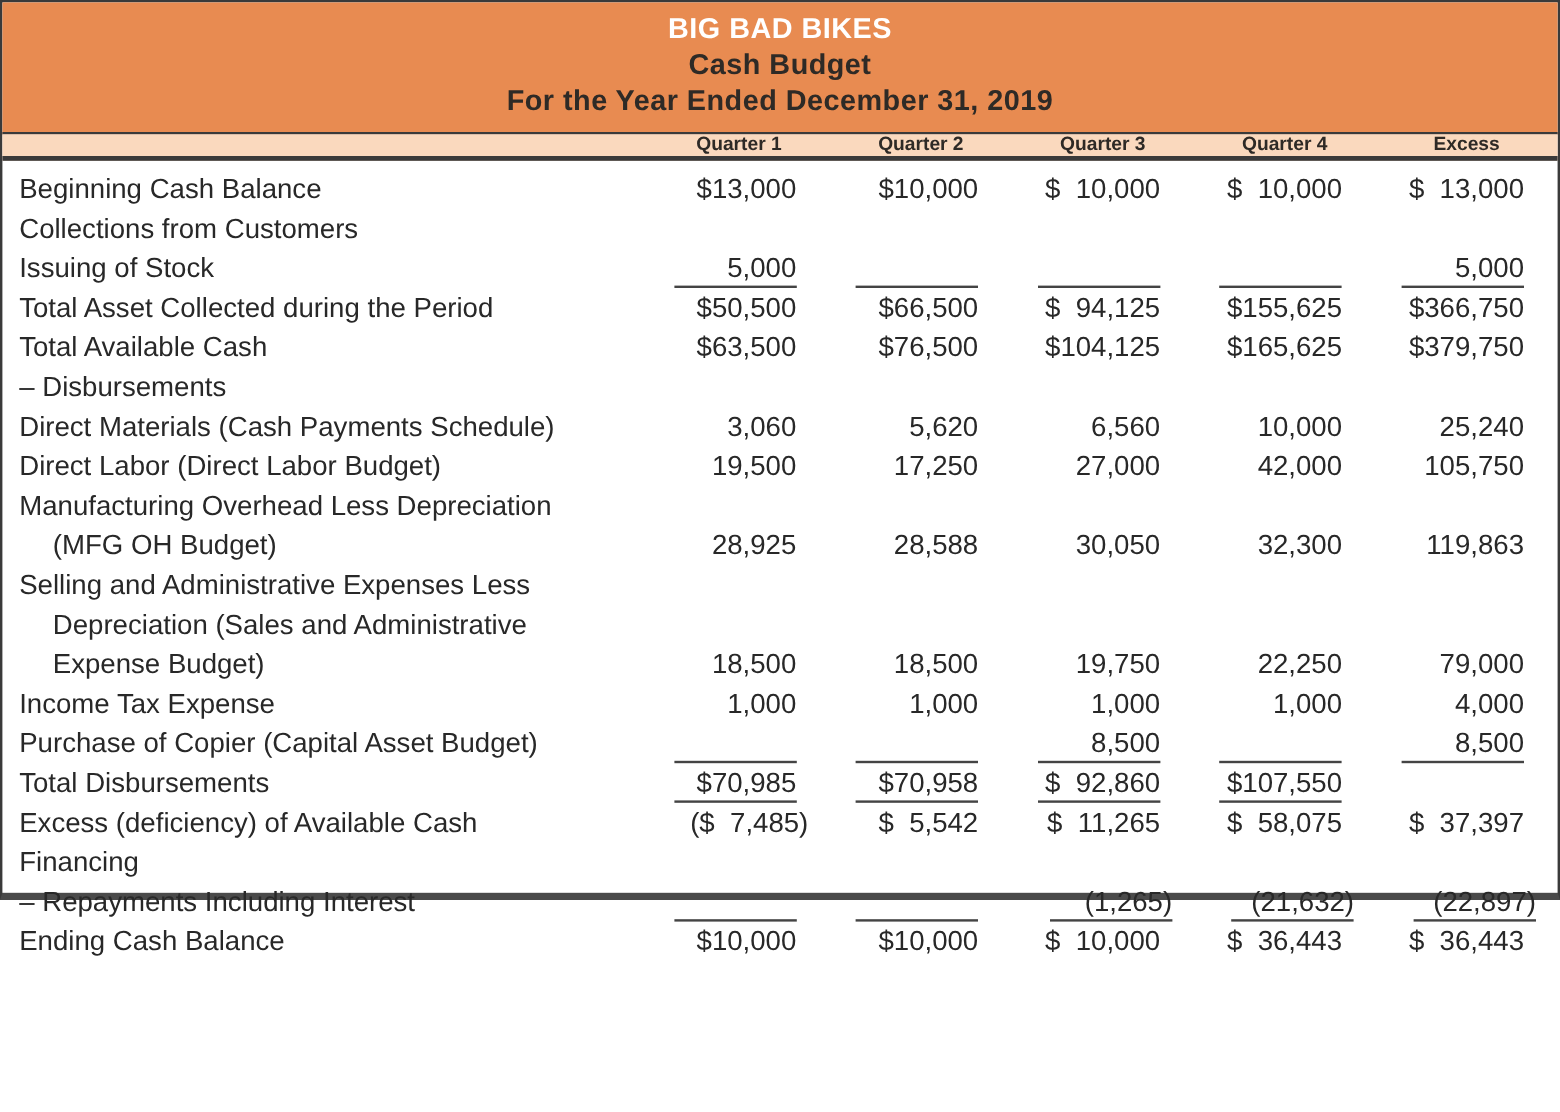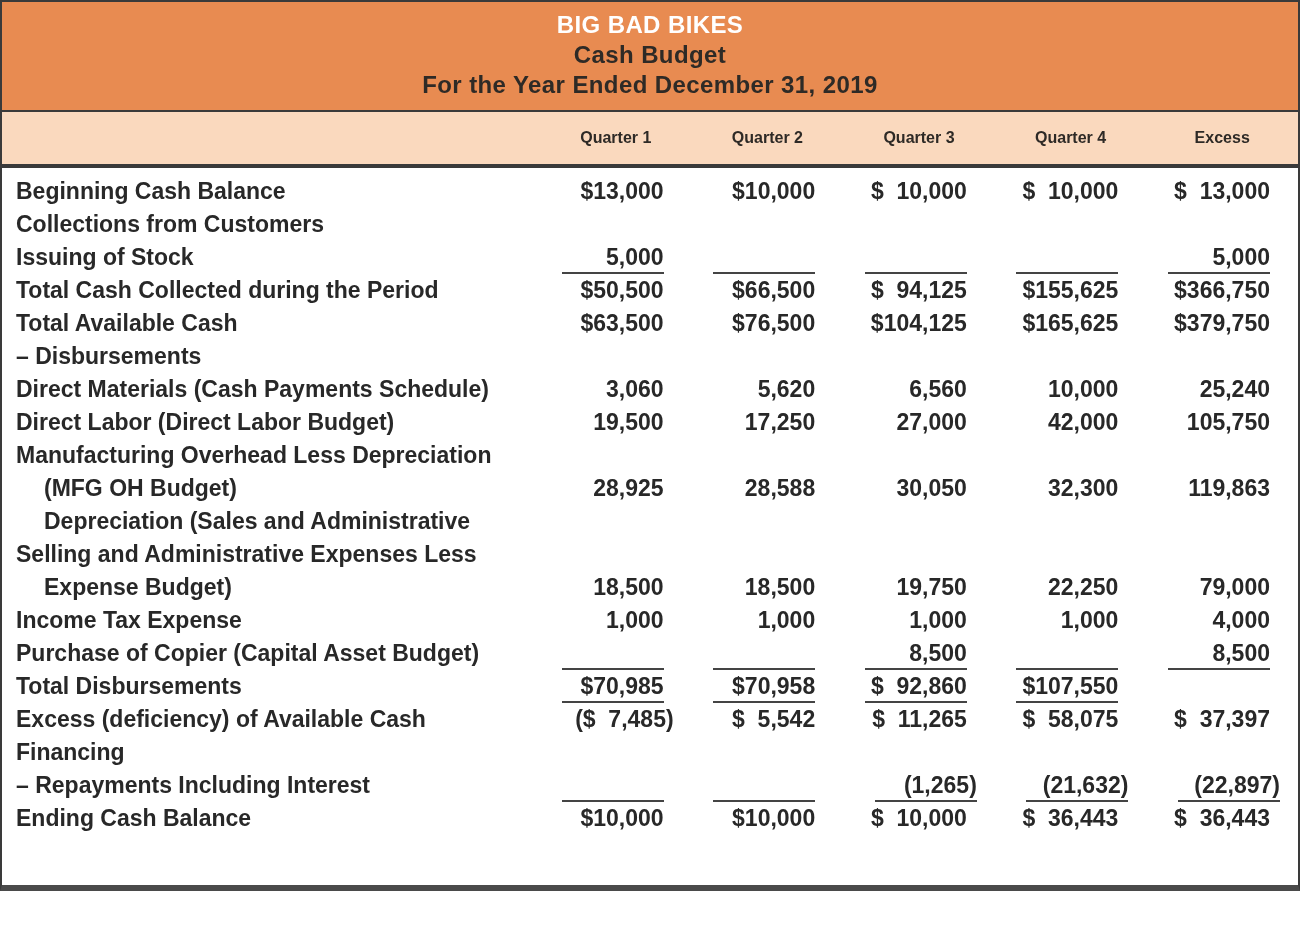--- a/index.html
+++ b/index.html
@@ -2,21 +2,21 @@
 <html><head>
 <meta charset="utf-8">
 <style>
   html, body { margin: 0; padding: 0; background: #ffffff; }
   body {
     width: 1300px; height: 927px;
     font-family: "Liberation Sans", "DejaVu Sans", sans-serif;
     color: var(--text, #282828);
   }
   .sheet {
-    width: 1300px; height: 891px; box-sizing: border-box;
+    width: 1300px; height: 750px; box-sizing: border-box;
     border: 2px solid var(--border-dark, #3A3A3A);
     border-bottom: 6px solid var(--border-heavy, #4A4A4A);
     display: flex; flex-direction: column; background: #ffffff;
   }
   
   .banner {
     background: var(--banner-bg, #E88B51);
     border-bottom: 2px solid var(--border-dark, #3A3A3A);
     text-align: center; padding: 8px 0 10px 0;
   }
@@ -29,21 +29,21 @@
     border-bottom: 4px solid var(--border-dark, #3A3A3A);
     height: 52px; display: grid;
     grid-template-columns: 538px repeat(5, 1fr);
     align-items: center;
   }
   .colheader .ch {
     text-align: center; font-weight: bold; font-size: 16px;
     color: var(--banner-sub, #2E2A26); white-space: nowrap;
   }
   
-  .tbody { flex: 1; padding-top: 7px; font-weight: bold; }
+  .tbody { flex: 1; padding-top: 7px; }
   .row {
     display: grid; grid-template-columns: 538px repeat(5, 1fr);
     height: 33px; line-height: 33px; font-size: 23px; white-space: nowrap;
   }
   .row .label { padding-left: 14px; overflow: hidden; }
   .row.indent1 .label { padding-left: 42px; }
   .cell { text-align: right; padding-right: 28px; }
   .amount {
     display: inline-block; min-width: 102px; text-align: right;
     white-space: pre; height: 31px;
@@ -93,21 +93,21 @@
   </div>
       <div class="row underline">
     <div class="label">Issuing of Stock</div>
     <div class="cell"><span class="amount">5,000</span></div>
     <div class="cell"><span class="amount"></span></div>
     <div class="cell"><span class="amount"></span></div>
     <div class="cell"><span class="amount"></span></div>
     <div class="cell"><span class="amount">5,000</span></div>
   </div>
       <div class="row">
-    <div class="label">Total Cash Collected during the Period</div>
+    <div class="label">Total Asset Collected during the Period</div>
     <div class="cell"><span class="amount">$50,500</span></div>
     <div class="cell"><span class="amount">$66,500</span></div>
     <div class="cell"><span class="amount">$  94,125</span></div>
     <div class="cell"><span class="amount">$155,625</span></div>
     <div class="cell"><span class="amount">$366,750</span></div>
   </div>
       <div class="row">
     <div class="label">Total Available Cash</div>
     <div class="cell"><span class="amount">$63,500</span></div>
     <div class="cell"><span class="amount">$76,500</span></div>
@@ -148,30 +148,30 @@
     <div class="cell"><span class="amount"></span></div>
   </div>
       <div class="row indent1">
     <div class="label">(MFG OH Budget)</div>
     <div class="cell"><span class="amount">28,925</span></div>
     <div class="cell"><span class="amount">28,588</span></div>
     <div class="cell"><span class="amount">30,050</span></div>
     <div class="cell"><span class="amount">32,300</span></div>
     <div class="cell"><span class="amount">119,863</span></div>
   </div>
+      <div class="row">
+    <div class="label">Selling and Administrative Expenses Less</div>
+    <div class="cell"><span class="amount"></span></div>
+    <div class="cell"><span class="amount"></span></div>
+    <div class="cell"><span class="amount"></span></div>
+    <div class="cell"><span class="amount"></span></div>
+    <div class="cell"><span class="amount"></span></div>
+  </div>
       <div class="row indent1">
     <div class="label">Depreciation (Sales and Administrative</div>
-    <div class="cell"><span class="amount"></span></div>
-    <div class="cell"><span class="amount"></span></div>
-    <div class="cell"><span class="amount"></span></div>
-    <div class="cell"><span class="amount"></span></div>
-    <div class="cell"><span class="amount"></span></div>
-  </div>
-      <div class="row">
-    <div class="label">Selling and Administrative Expenses Less</div>
     <div class="cell"><span class="amount"></span></div>
     <div class="cell"><span class="amount"></span></div>
     <div class="cell"><span class="amount"></span></div>
     <div class="cell"><span class="amount"></span></div>
     <div class="cell"><span class="amount"></span></div>
   </div>
       <div class="row indent1">
     <div class="label">Expense Budget)</div>
     <div class="cell"><span class="amount">18,500</span></div>
     <div class="cell"><span class="amount">18,500</span></div>

